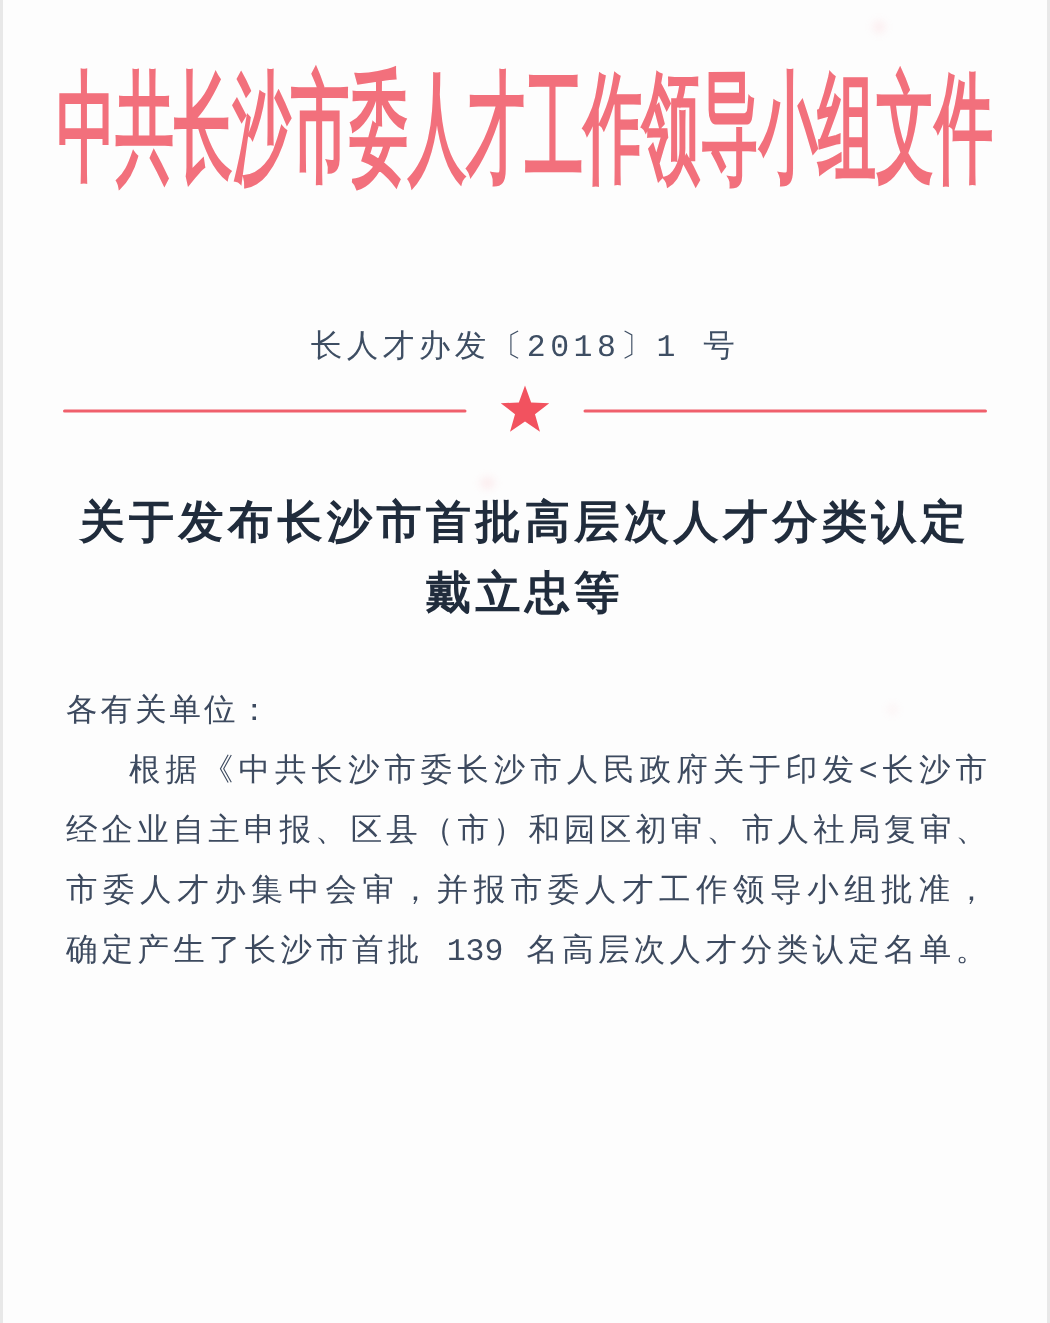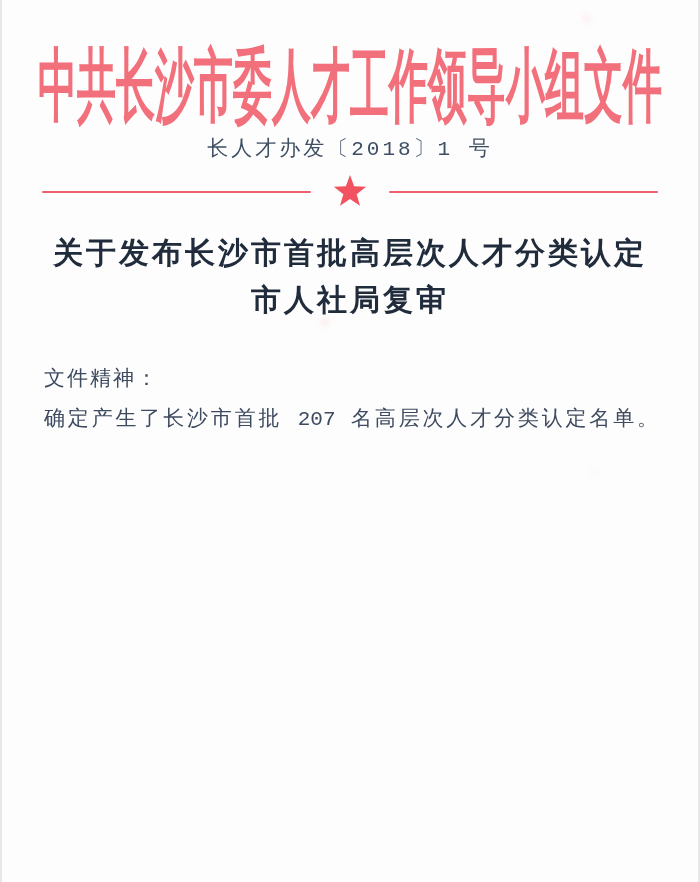--- a/index.html
+++ b/index.html
@@ -36,20 +36,21 @@
   .header-text {
     font-size: 39px;
     font-weight: bold;
     color: #f2707c;
     white-space: nowrap;
     letter-spacing: 0px;
     transform: scaleY(2.05);
     transform-origin: center center;
   }
   .doc-number {
+    margin-top: 82px;
     text-align: center;
     font-size: 21px;
     letter-spacing: 3px;
     color: #3e4e63;
   }
   .star-divider {
     margin: 12px 40px 0 40px;
     display: flex;
     align-items: center;
     height: 36px;
@@ -62,21 +63,21 @@
   }
   .star-box {
     margin: 0 20px;
     width: 38px;
     height: 36px;
     display: flex;
     align-items: center;
     justify-content: center;
   }
   .doc-title {
-    margin-top: 22px;
+    margin-top: 36px;
     text-align: center;
     font-size: 30px;
     font-weight: bold;
     color: #202c3c;
     letter-spacing: 3px;
     line-height: 47px;
   }
   .body-block {
     margin-top: 34px;
     padding: 0 40px 0 42px;
@@ -115,21 +116,24 @@
     <div class="star-box">
       <svg width="36" height="36" viewBox="0 0 36 36" aria-hidden="true">
         <polygon points="18,1 22.11,12.34 34.17,12.75 24.66,20.16 27.99,31.75 18,25 8.01,31.75 11.34,20.16 1.83,12.75 13.89,12.34" fill="#f2525f"></polygon>
       </svg>
     </div>
     <div class="divider-line"></div>
   </div>
 
   <div class="doc-title">
     <div>关于发布长沙市首批高层次人才分类认定</div>
-    <div>市人社局复审</div>
+    <div>戴立忠等</div>
   </div>
 
   <div class="body-block">
-    <div class="salutation">文件精神：</div>
-    <div class="body-line">确定产生了长沙市首批 207 名高层次人才分类认定名单。</div>
+    <div class="salutation">各有关单位：</div>
+    <div class="body-line indent">根据《中共长沙市委长沙市人民政府关于印发&lt;长沙市</div>
+    <div class="body-line">经企业自主申报、区县（市）和园区初审、市人社局复审、</div>
+    <div class="body-line">市委人才办集中会审，并报市委人才工作领导小组批准，</div>
+    <div class="body-line">确定产生了长沙市首批 139 名高层次人才分类认定名单。</div>
   </div>
 
 </div>
 
 </body></html>

